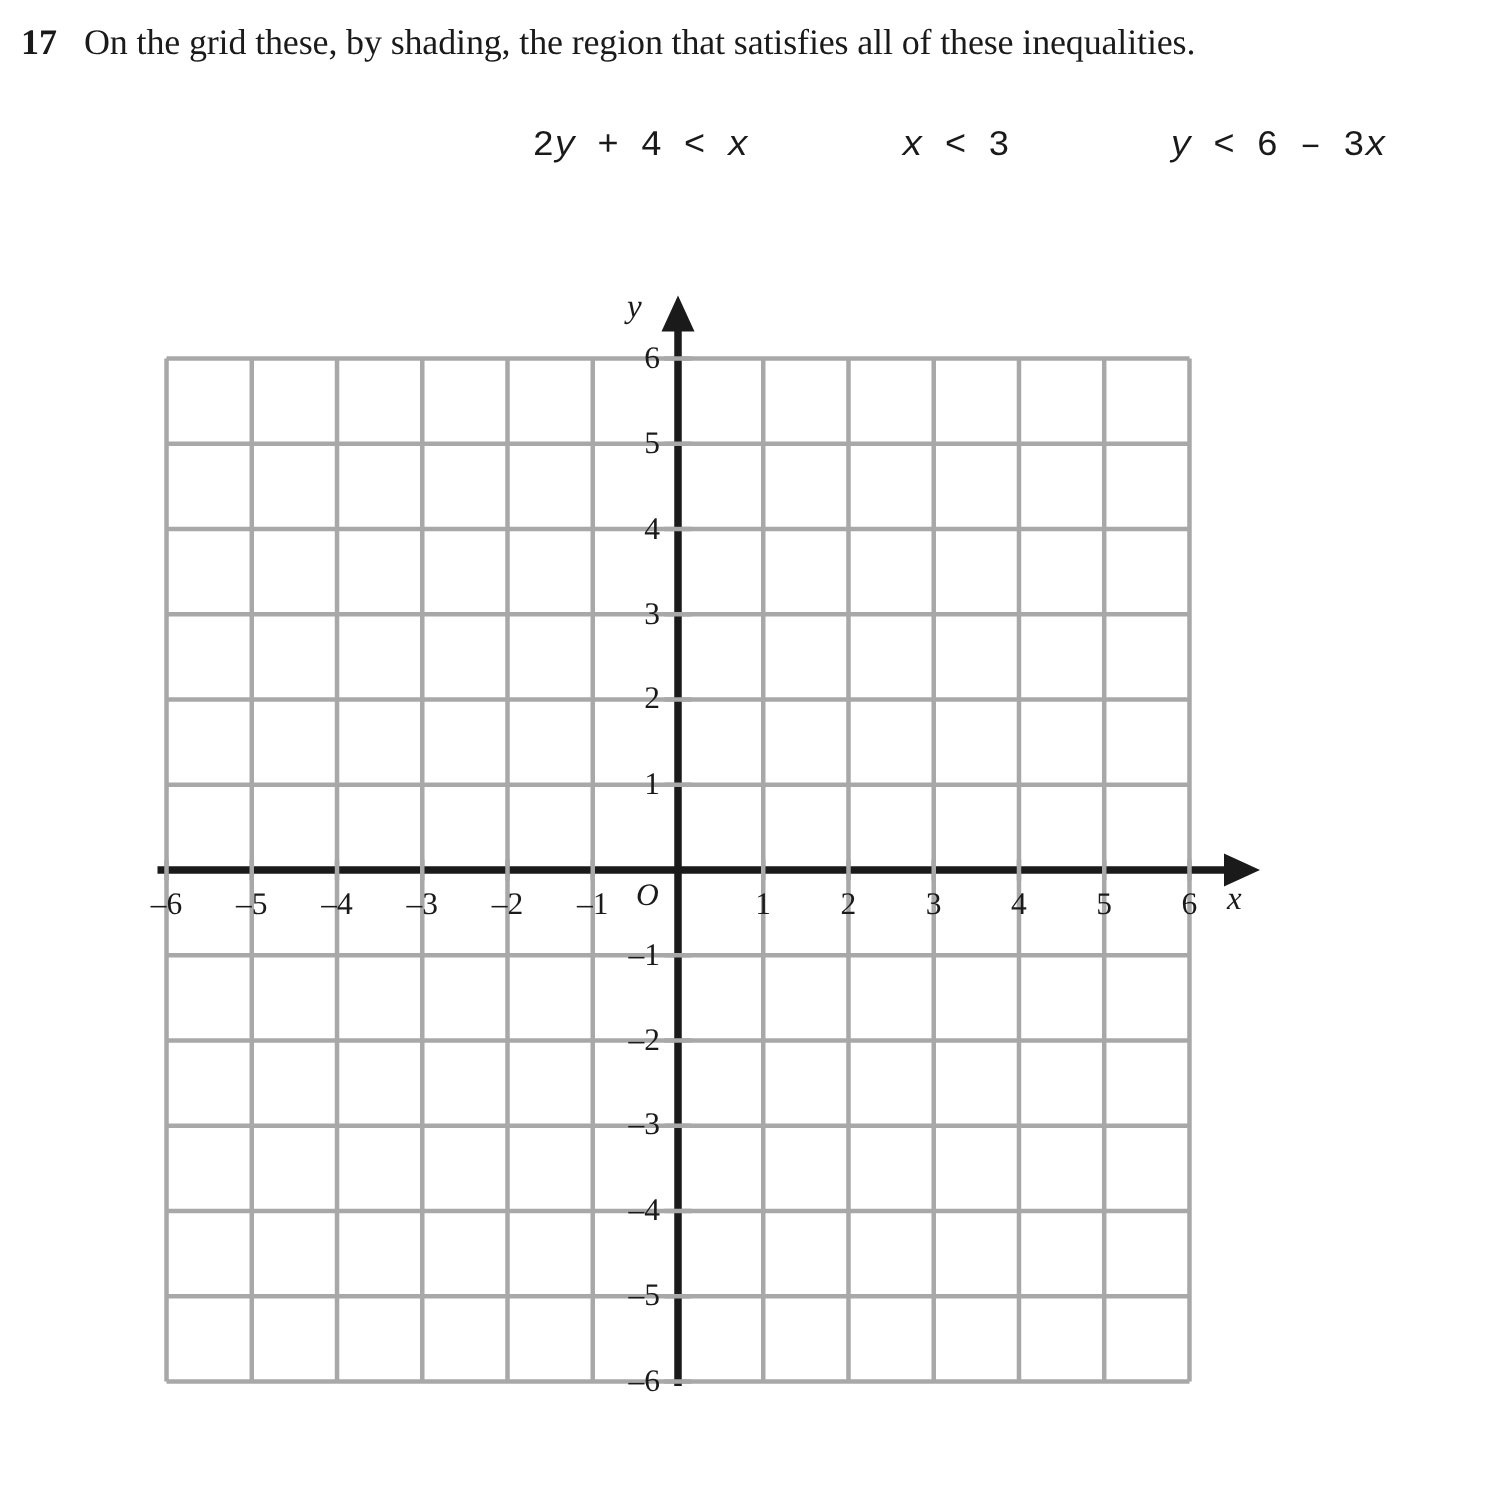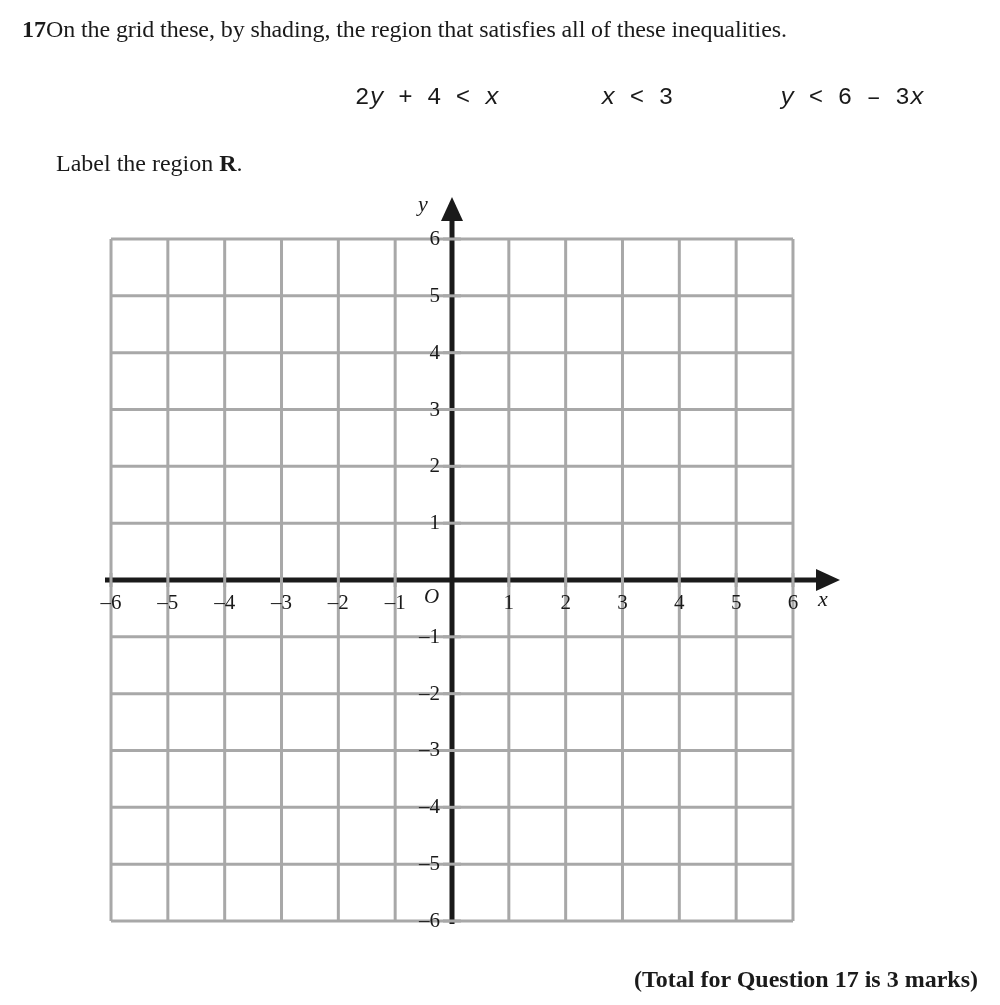--- a/index.html
+++ b/index.html
@@ -16,26 +16,25 @@
     overflow: hidden;
   }
   .page {
     position: absolute;
     inset: 0;
   }
 
   
   #question-header {
     position: absolute;
-    left: 4px;
+    left: 14px;
     top: 14px;
     width: 975px;
     display: flex;
     align-items: flex-start;
-    text-align: right;
   }
   #question-number {
     font-weight: bold;
     font-size: 24px;
     line-height: 30px;
     width: 42px;
     flex: none;
   }
   #question-text {
     font-size: 24px;
@@ -126,23 +125,20 @@
 
   <div id="question-header">
     <span id="question-number">17</span>
     <span id="question-text">On the grid these, by shading, the region that satisfies all of these inequalities.</span>
   </div>
 
   <div id="inequalities-row">
     <span class="ineq" id="ineq-1">2<span class="v">y</span> + 4 &lt; <span class="v">x</span></span><span class="ineq" id="ineq-2"><span class="v">x</span> &lt; 3</span><span class="ineq" id="ineq-3"><span class="v">y</span> &lt; 6 – 3<span class="v">x</span></span>
   </div>
 
-  <div id="label-instruction">
-    <span>Label the region </span><span class="bold-r">R</span><span>.</span>
-  </div>
 
   <svg id="graph" viewBox="0 0 1000 1005" xmlns="http://www.w3.org/2000/svg">
     <g id="grid-lines">
         <line x1="111.01999999999998" y1="239" x2="111.01999999999998" y2="921" stroke="#a8a8a8" stroke-width="3"></line>
         <line x1="167.85000000000002" y1="239" x2="167.85000000000002" y2="921" stroke="#a8a8a8" stroke-width="3"></line>
         <line x1="224.68" y1="239" x2="224.68" y2="921" stroke="#a8a8a8" stroke-width="3"></line>
         <line x1="281.51" y1="239" x2="281.51" y2="921" stroke="#a8a8a8" stroke-width="3"></line>
         <line x1="338.34000000000003" y1="239" x2="338.34000000000003" y2="921" stroke="#a8a8a8" stroke-width="3"></line>
         <line x1="395.17" y1="239" x2="395.17" y2="921" stroke="#a8a8a8" stroke-width="3"></line>
         <line x1="452" y1="239" x2="452" y2="921" stroke="#a8a8a8" stroke-width="3"></line>
@@ -226,15 +222,14 @@
       <span class="tick-label y" style="left: 394px; top: 453.34px;">2</span>
       <span class="tick-label y" style="left: 394px; top: 510.17px;">1</span>
       <span class="tick-label y" style="left: 394px; top: 623.83px;">–1</span>
       <span class="tick-label y" style="left: 394px; top: 680.66px;">–2</span>
       <span class="tick-label y" style="left: 394px; top: 737.49px;">–3</span>
       <span class="tick-label y" style="left: 394px; top: 794.32px;">–4</span>
       <span class="tick-label y" style="left: 394px; top: 851.15px;">–5</span>
       <span class="tick-label y" style="left: 394px; top: 907.98px;">–6</span>
     </div>
 
-  <div id="footer-total">(Total for Question 17 is 3 marks)</div>
 
 </div>
 
 </body></html>

